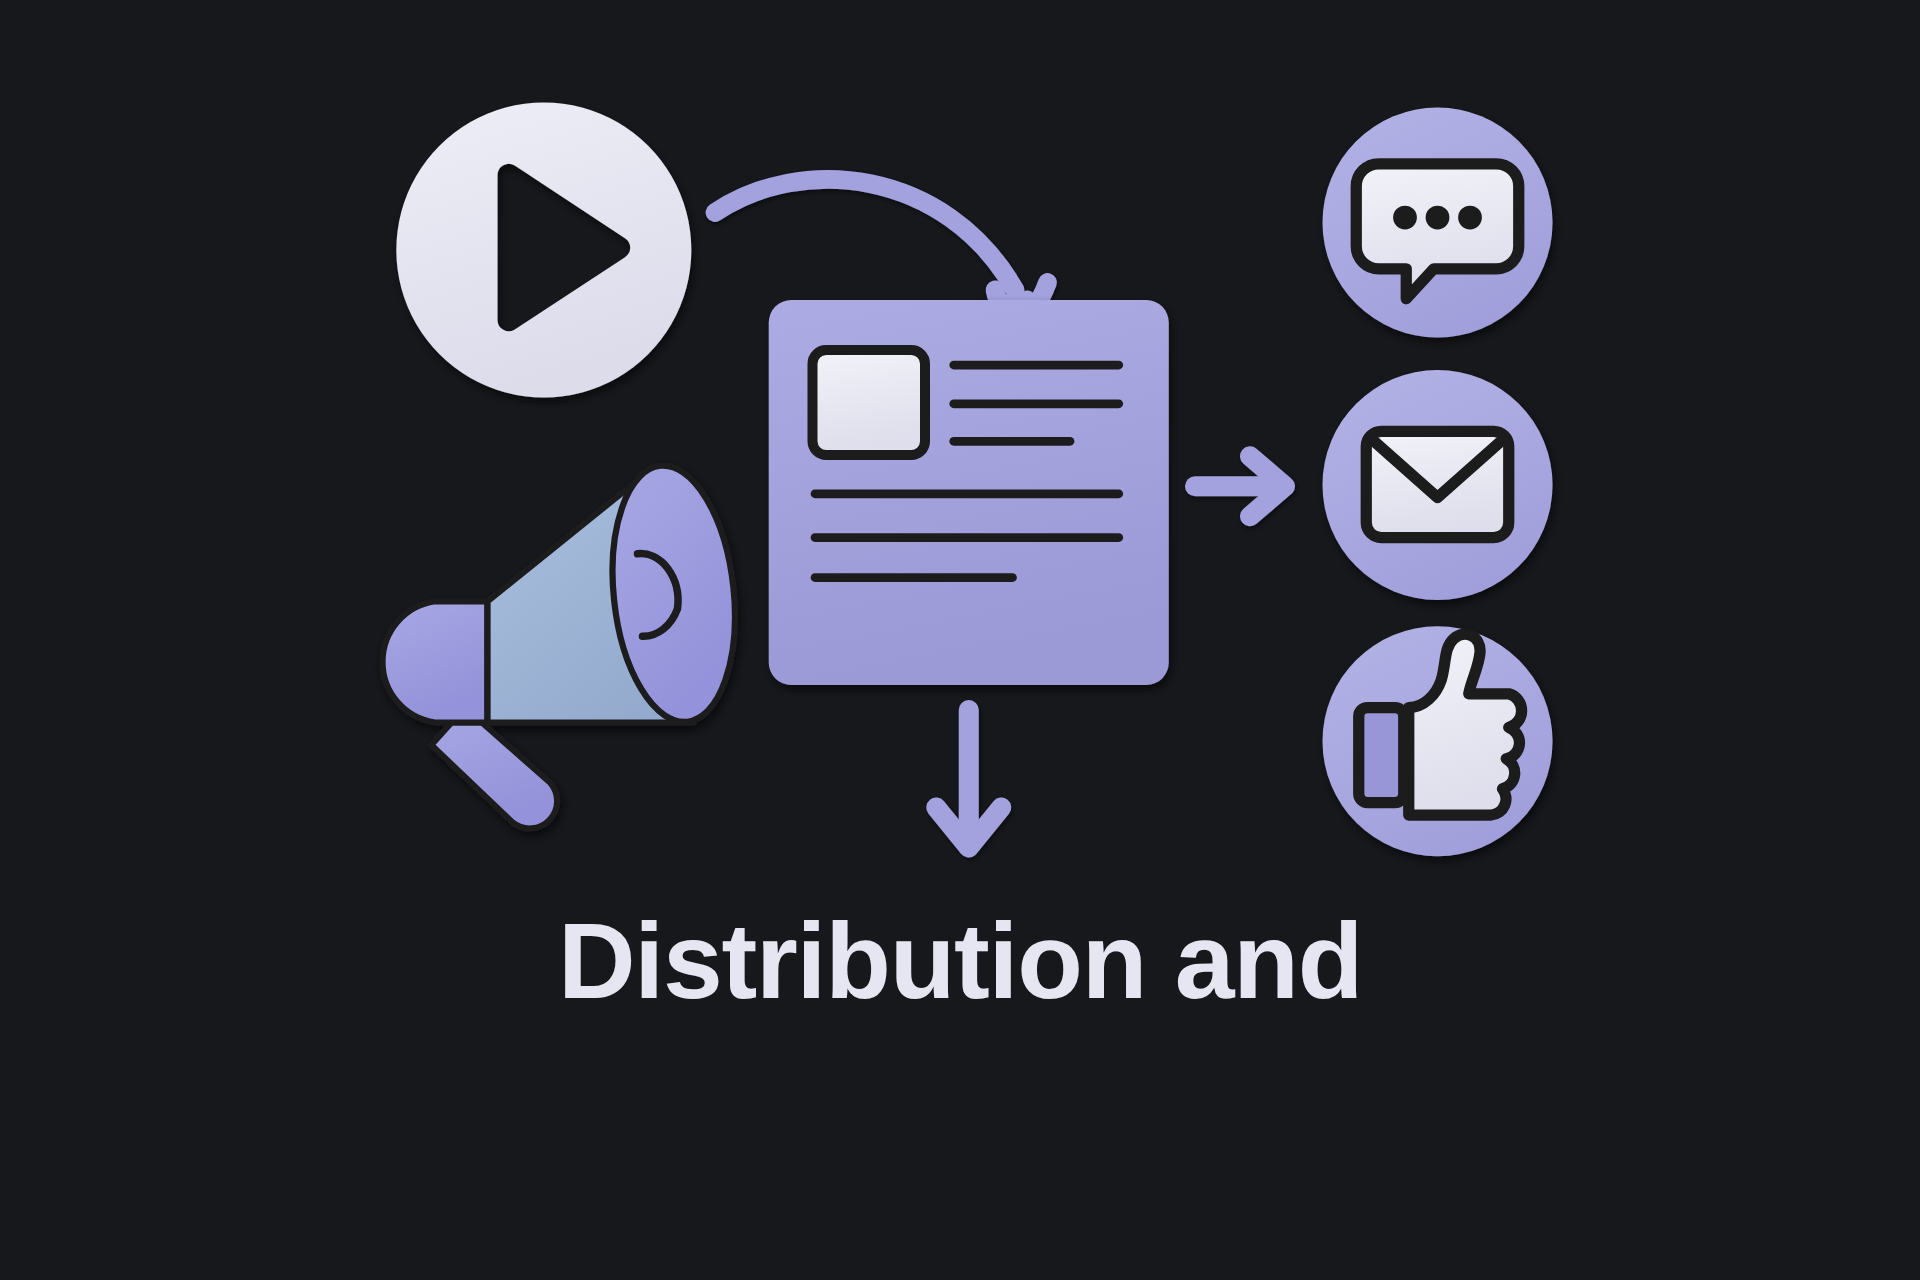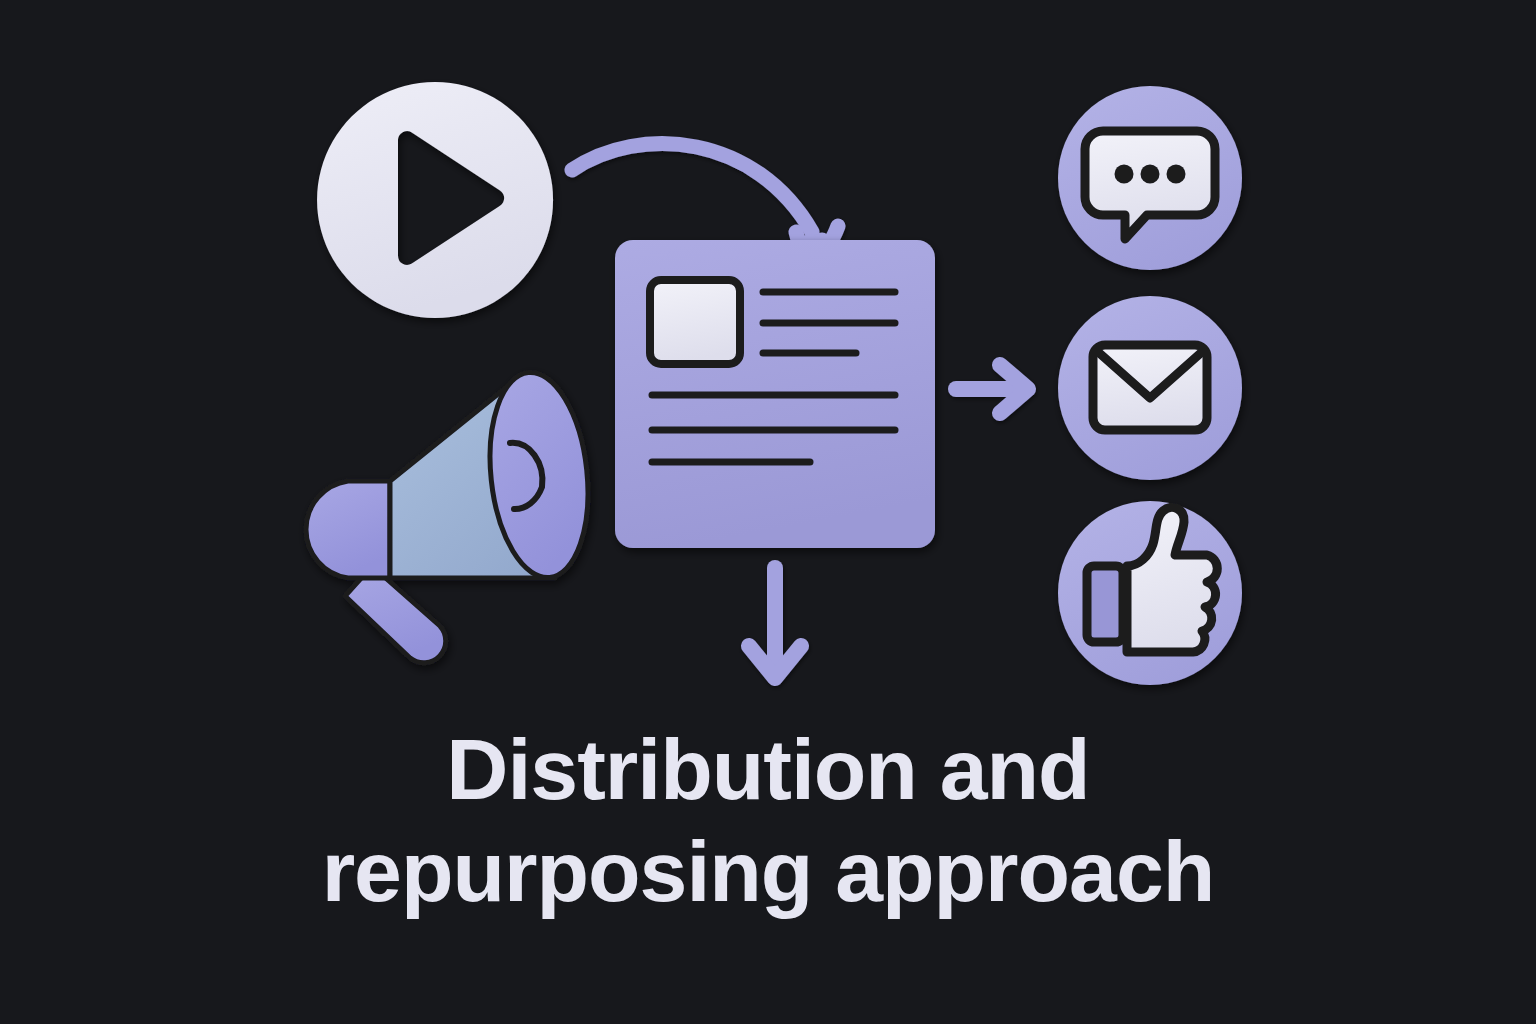--- a/index.html
+++ b/index.html
@@ -179,16 +179,15 @@
                  a13,13 0 0,1 -3,24
                  a13,13 0 0,1 -9,21
                  h-66 Z" fill="url(#gradWhitePanel)" stroke="#1b1b1f" stroke-width="9" stroke-linejoin="round"></path>
       </g>
     </g>
 
   </svg>
 
   <div id="caption">
     <span class="cap-line">Distribution and</span>
-    <span class="cap-line">repurposing approach</span>
   </div>
 
 </div>
 
 </body></html>

